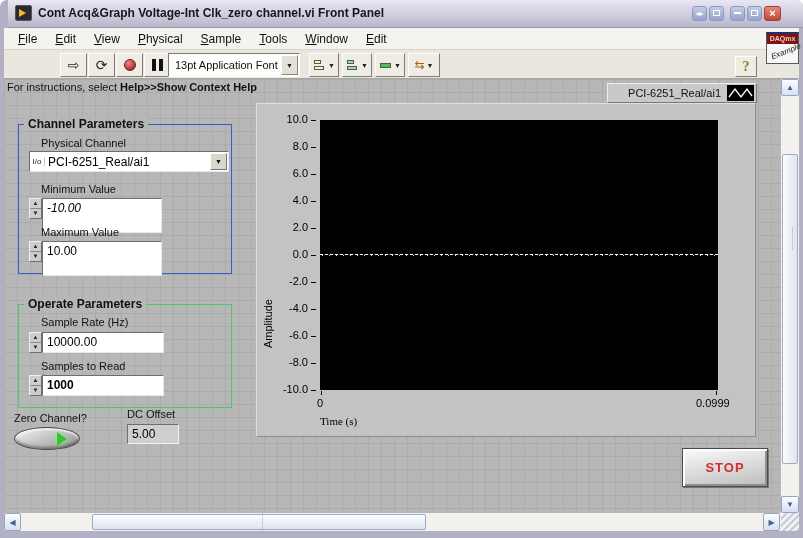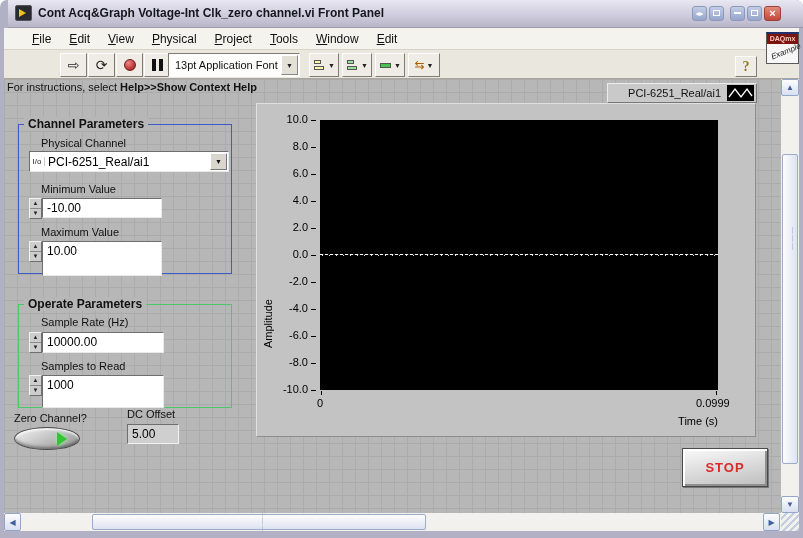--- a/index.html
+++ b/index.html
@@ -21,21 +21,21 @@
   #title-text { position:absolute; left:30px; top:6px; font-size:12px; font-weight:bold; color:#15151f; white-space:nowrap; }
   .tb-btn { position:absolute; top:6px; width:15px; height:15px; border-radius:3px;
     border:1px solid #8d99bb; background:linear-gradient(180deg,#c3cde6,#96a5cc);
     color:#fff; font-size:8px; line-height:13px; text-align:center; cursor:default; }
   .tb-btn.close { background:linear-gradient(180deg,#e28a7e,#c4473a); border-color:#9c4136; font-size:11px; font-weight:bold; width:17px; }
   .tb-btn .sq { display:inline-block; width:7px; height:6px; border:1px solid #fff; margin-top:3px; }
   .tb-btn .mini { display:inline-block; width:7px; height:3px; border-bottom:2px solid #fff; margin-bottom:2px;}
   
   #menubar {
     position:absolute; left:4px; top:28px; width:795px; height:22px;
-    background:#f4f3ee; border-bottom:1px solid #d6d4c8; padding-left:20px;
+    background:#f4f3ee; border-bottom:1px solid #d6d4c8; padding-left:6px;
     display:flex; align-items:center; gap:2px;
   }
   .menu-item { font-size:12px; color:#111; padding:2px 8px; }
   .menu-item::first-letter { text-decoration:underline; }
   
   #toolbar {
     position:absolute; left:4px; top:50px; width:795px; height:29px;
     background:#e9e7de; border-bottom:1px solid #a9a79c;
   }
   .tool-btn {
@@ -116,21 +116,21 @@
   #plot .noise1 { position:absolute; left:0; top:134px; width:100%; height:1px;
     background:repeating-linear-gradient(90deg,#fff 0 3px, rgba(255,255,255,.15) 3px 5px); }
   #plot .noise2 { position:absolute; left:0; top:135px; width:100%; height:1px;
     background:repeating-linear-gradient(90deg,transparent 0 2px,#ddd 2px 3px,transparent 3px 7px); }
   .ytick { position:absolute; width:44px; text-align:right; font-size:11px; color:#000; }
   .ytick::after { content:""; display:inline-block; width:5px; height:1px; background:#000; vertical-align:middle; margin-left:3px; }
   .xtickmark { position:absolute; width:1px; height:4px; background:#000; top:312px; }
   .xlab { position:absolute; top:318px; font-size:11px; color:#000; }
   #ylabel { position:absolute; left:258px; top:165px; height:160px; writing-mode:vertical-rl; transform:rotate(180deg);
     font-size:11px; color:#000; text-align:center; }
-  #xlabel-time { position:absolute; left:316px; top:336px; width:398px; text-align:right; font-size:11px; color:#000; }
+  #xlabel-time { position:absolute; left:316px; top:336px; width:398px; text-align:left; font-size:11px; color:#000;font-family:Liberation Serif, serif; }
   
   #stop-btn { position:absolute; left:678px; top:369px; width:86px; height:39px;
     background:linear-gradient(170deg,#fafafa,#bdbdbd); border:1px solid #4a4a4a;
     box-shadow:inset 2px 2px 0 #fff, inset -2px -2px 0 #8f8f8f, 1px 1px 0 #777;
     color:#d92b2b; font-size:13px; font-weight:bold; text-align:center; line-height:37px; letter-spacing:1px; }
   
   .scroll-btn { position:absolute; background:linear-gradient(180deg,#fdfdfd,#d8dff0); border:1px solid #94a6c8;
     border-radius:2px; color:#3b5majestic; color:#41619c; font-size:8px; text-align:center; }
   #vscroll { position:absolute; left:781px; top:79px; width:18px; height:434px; background:#f2f1ed; }
   #vscroll .up { left:0; top:0; width:18px; height:17px; line-height:16px; }
@@ -163,21 +163,21 @@
     <div class="tb-btn" style="left:722px;"><span class="mini"></span></div>
     <div class="tb-btn" style="left:739px;"><span class="sq"></span></div>
     <div class="tb-btn close" style="left:756px;"><span>×</span></div>
   </div>
 
   <div id="menubar">
     <span class="menu-item">File</span>
     <span class="menu-item">Edit</span>
     <span class="menu-item">View</span>
     <span class="menu-item">Physical</span>
-    <span class="menu-item">Project</span>
+    <span class="menu-item">Sample</span>
     <span class="menu-item">Tools</span>
     <span class="menu-item">Window</span>
     <span class="menu-item">Edit</span>
   </div>
 
   <div id="toolbar">
     <div class="tool-btn" style="left:56px;">
         <span>⇨</span>
       </div>
     <div class="tool-btn" style="left:84px;">
@@ -236,21 +236,21 @@
       <div id="phys-combo">
         <span class="io">I/o</span>
         <span class="val">PCI-6251_Real/ai1</span>
         <span class="arrow">▼</span>
       </div>
       <span class="ctl-label" style="left:22px; top:58px;">Minimum Value</span>
       <div class="spinner" style="left:10px; top:73px;">
         <span>▲</span>
           <span>▼</span>
       </div>
-      <div class="txt-field" style="left:23px; top:73px; width:120px; height:20px;">-10.00</div>
+      <div class="txt-field" style="left:23px; top:73px; width:120px; height:35px;font-style:italic;">-10.00</div>
       <span class="ctl-label" style="left:22px; top:101px;">Maximum Value</span>
       <div class="spinner" style="left:10px; top:116px;">
         <span>▲</span>
           <span>▼</span>
       </div>
       <div class="txt-field" style="left:23px; top:116px; width:120px; height:35px;">10.00</div>
     </div>
 
     <div class="groupbox" style="left:14px; top:205px; width:214px; height:104px; border-color:#4cc86a;">
       <span class="gb-title">Operate Parameters</span>
@@ -258,21 +258,21 @@
       <div class="spinner" style="left:10px; top:27px;">
         <span>▲</span>
           <span>▼</span>
       </div>
       <div class="txt-field" style="left:23px; top:27px; width:122px; height:21px;">10000.00</div>
       <span class="ctl-label" style="left:22px; top:55px;">Samples to Read</span>
       <div class="spinner" style="left:10px; top:70px;">
         <span>▲</span>
           <span>▼</span>
       </div>
-      <div class="txt-field" style="left:23px; top:70px; width:122px; height:33px;">1000</div>
+      <div class="txt-field" style="left:23px; top:70px; width:122px; height:21px;font-weight:bold;">1000</div>
     </div>
 
     <span class="ctl-label" style="left:10px; top:333px;">Zero Channel?</span>
     <div id="zero-btn">
         <span class="led"></span>
       </div>
     <span class="ctl-label" style="left:123px; top:329px;">DC Offset</span>
     <div id="dc-box">5.00</div>
 
     <div id="legend">

